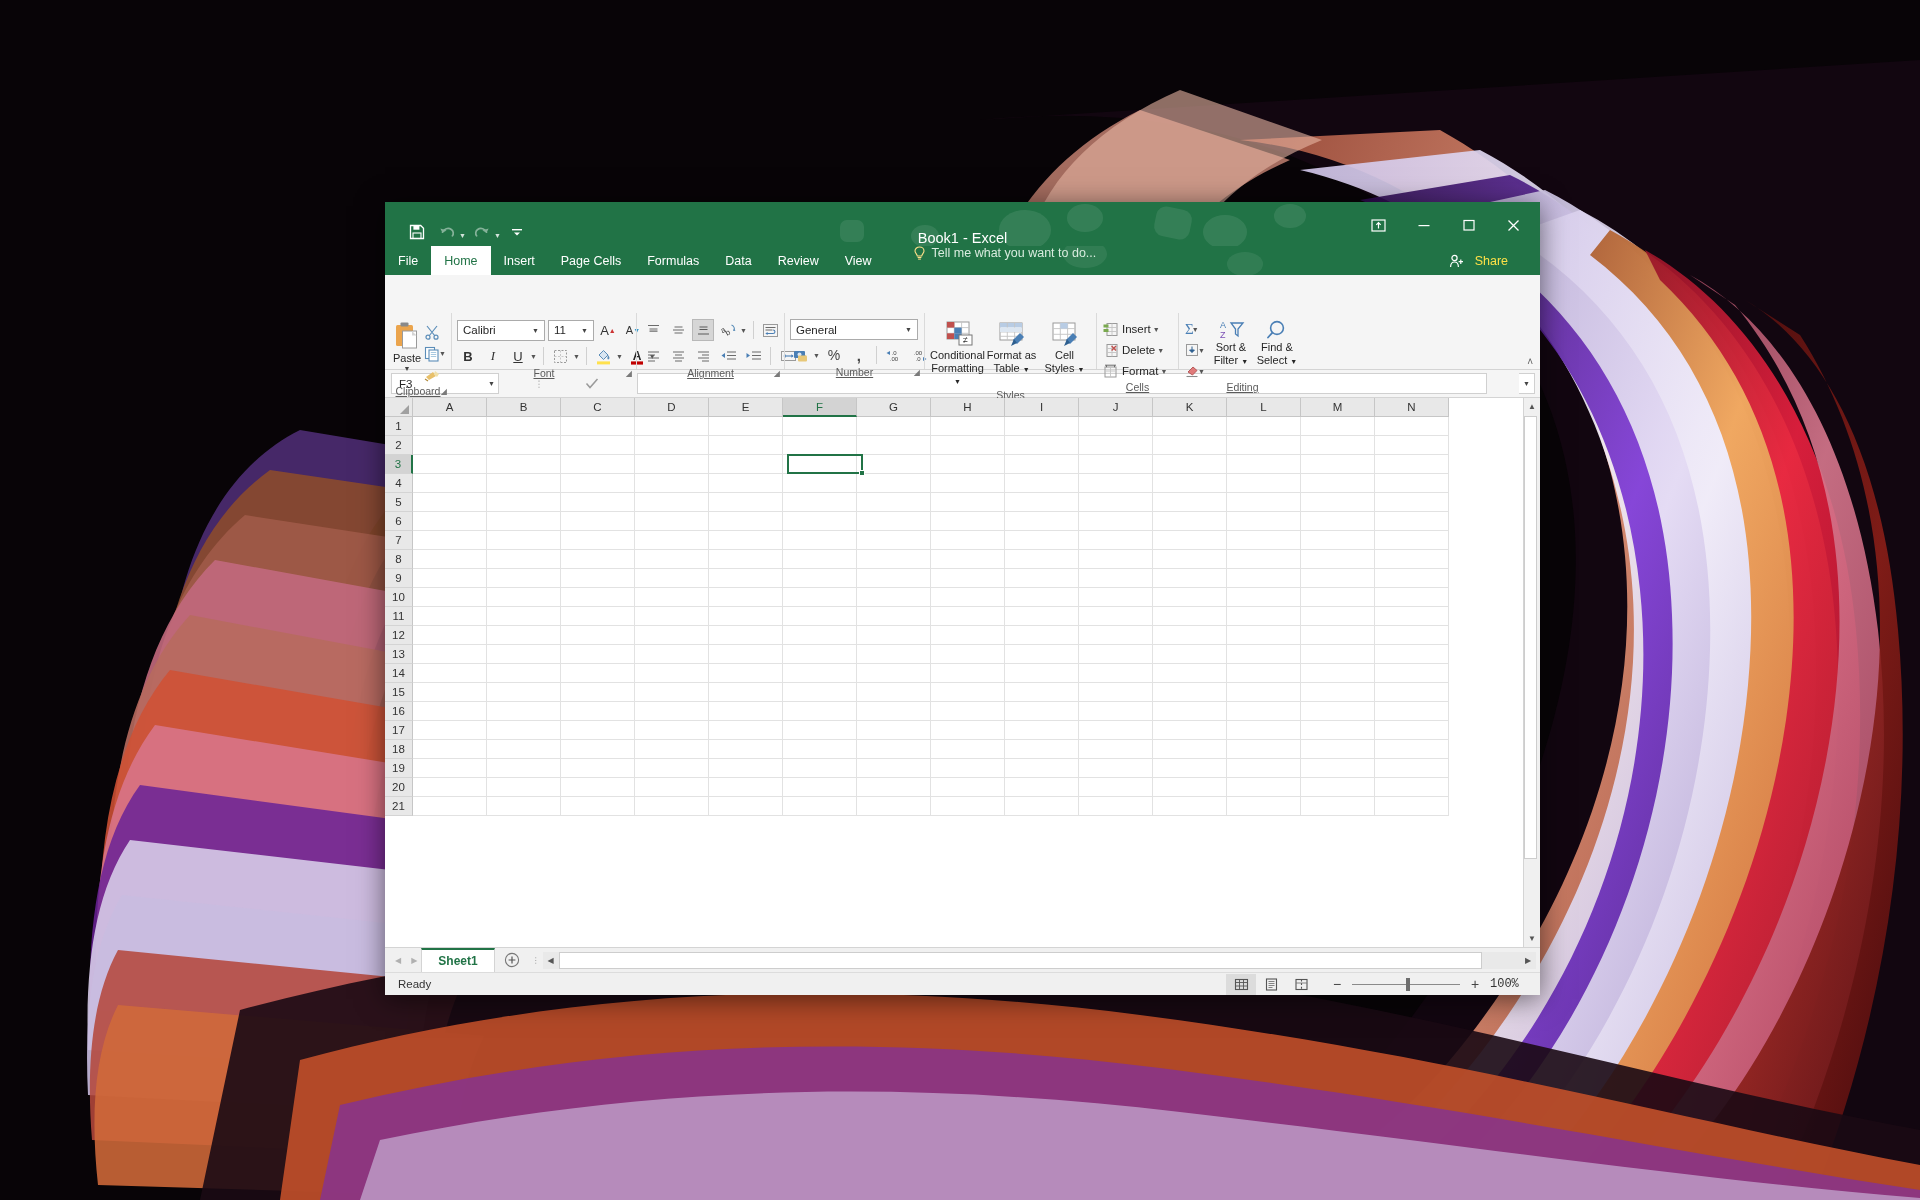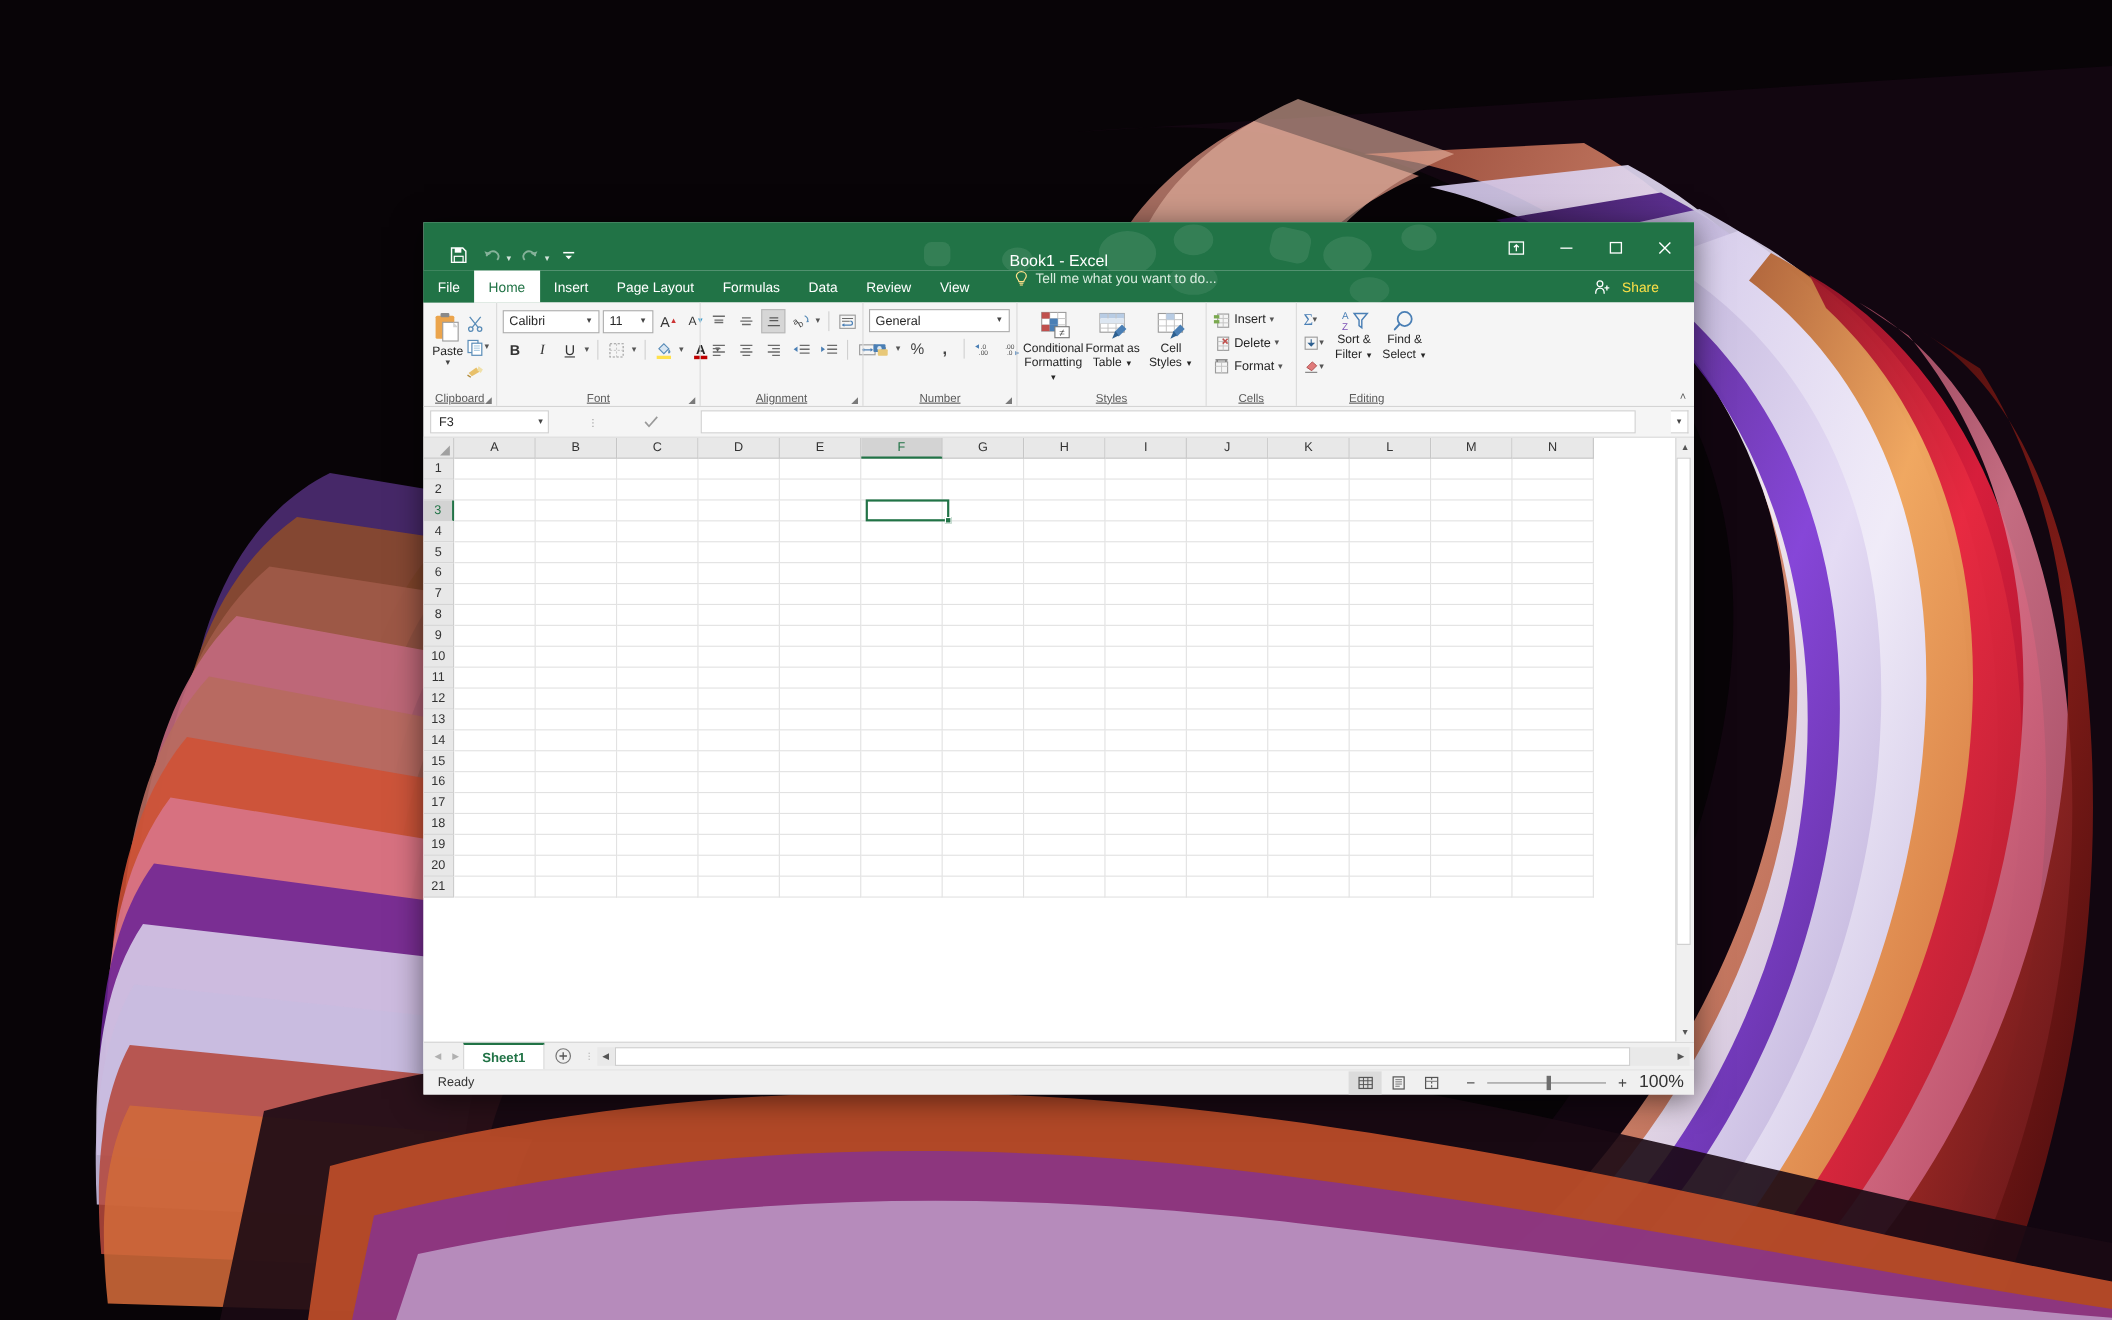--- a/index.html
+++ b/index.html
@@ -66,21 +66,21 @@
   .share-btn {
     margin-left: auto; margin-right: 24px; display: flex; align-items: center; gap: 11px;
     color: #fde047; font-size: 12.5px; z-index: 2; height: 29px; padding: 0 8px;
   }
 
   
   .ribbon {
     height: 95px; background: #f5f5f5; border-bottom: 1px solid #d4d4d4;
     display: flex; align-items: stretch; flex: none; position: relative;
   }
-  .rgroup { display: flex; flex-direction: column; position: relative; padding: 3px 0 0; }
+  .rgroup { display: flex; flex-direction: column; position: relative; padding: 3px 0 0; margin-top: 38px; }
   .rgroup + .rgroup { border-left: 1px solid #dadada; }
   .rbody { flex: 1; display: flex; align-items: flex-start; padding: 3px 5px 0; }
   .rlabel {
     height: 15px; font-size: 10.5px; color: #5b5b5b; text-align: center;
     display: flex; align-items: center; justify-content: center; position: relative; text-decoration: underline;
   }
   .dlg { position: absolute; right: 4px; bottom: 1px; font-size: 8px; color: #7a7a7a; }
 
   
   .g-clipboard { width: 66px; }
@@ -232,21 +232,21 @@
     display: flex; align-items: center; flex: none; font-size: 11.5px; color: #333;
   }
   .status-left { padding-left: 13px; }
   .status-right { margin-left: auto; display: flex; align-items: center; padding-right: 12px; gap: 0; }
   .view-btn { width: 30px; height: 21px; display: flex; align-items: center; justify-content: center; }
   .view-btn.on { background: #dcdcdc; }
   .zoom-ctl { display: flex; align-items: center; gap: 8px; margin-left: 14px; }
   .zoom-sign { font-size: 14px; color: #444; width: 14px; text-align: center; }
   .zoom-track { width: 108px; height: 1px; background: #8a8a8a; position: relative; }
   .zoom-thumb { position: absolute; left: 50%; top: -6px; width: 4px; height: 13px; background: #6e6e6e; }
-  .zoom-pct { width: 38px; text-align: left; font-size: 16px; }
+  .zoom-pct { width: 38px; text-align: left; font-size: 12px; font-family: Liberation Mono, monospace; }
 </style>
 </head>
 <body>
 
 <div id="desktop">
   <svg viewBox="0 0 1920 1200" preserveAspectRatio="none">
     <defs>
       <linearGradient id="gPurple" x1="0" y1="0" x2="1" y2="1">
         <stop offset="0" stop-color="#2b0b4a"></stop>
           <stop offset=".5" stop-color="#7b35d6"></stop>
@@ -401,21 +401,21 @@
   </div>
 
   <div class="tabrow">
     <svg class="deco" viewBox="0 0 1155 29" preserveAspectRatio="none">
       <ellipse cx="700" cy="8" rx="22" ry="14" fill="#fff"></ellipse>
       <ellipse cx="860" cy="18" rx="18" ry="12" fill="#fff"></ellipse>
     </svg>
     <div class="tab file">File</div>
     <div class="tab active">Home</div>
     <div class="tab">Insert</div>
-    <div class="tab">Page Layout</div>
+    <div class="tab">Page Cells</div>
     <div class="tab">Formulas</div>
     <div class="tab">Data</div>
     <div class="tab">Review</div>
     <div class="tab">View</div>
 
     <div class="tellme">
       <svg width="13" height="15" viewBox="0 0 13 15">
           <path d="M6.5 1 C3.7 1 2 3 2 5 C2 7 4 8 4.3 10 L8.7 10 C9 8 11 7 11 5 C11 3 9.3 1 6.5 1 Z" fill="none" stroke="#ffe08a" stroke-width="1.1"></path>
           <rect x="4.6" y="11" width="3.8" height="1" fill="#ffe08a"></rect>
           <rect x="5.1" y="12.6" width="2.8" height="1" fill="#ffe08a"></rect>

